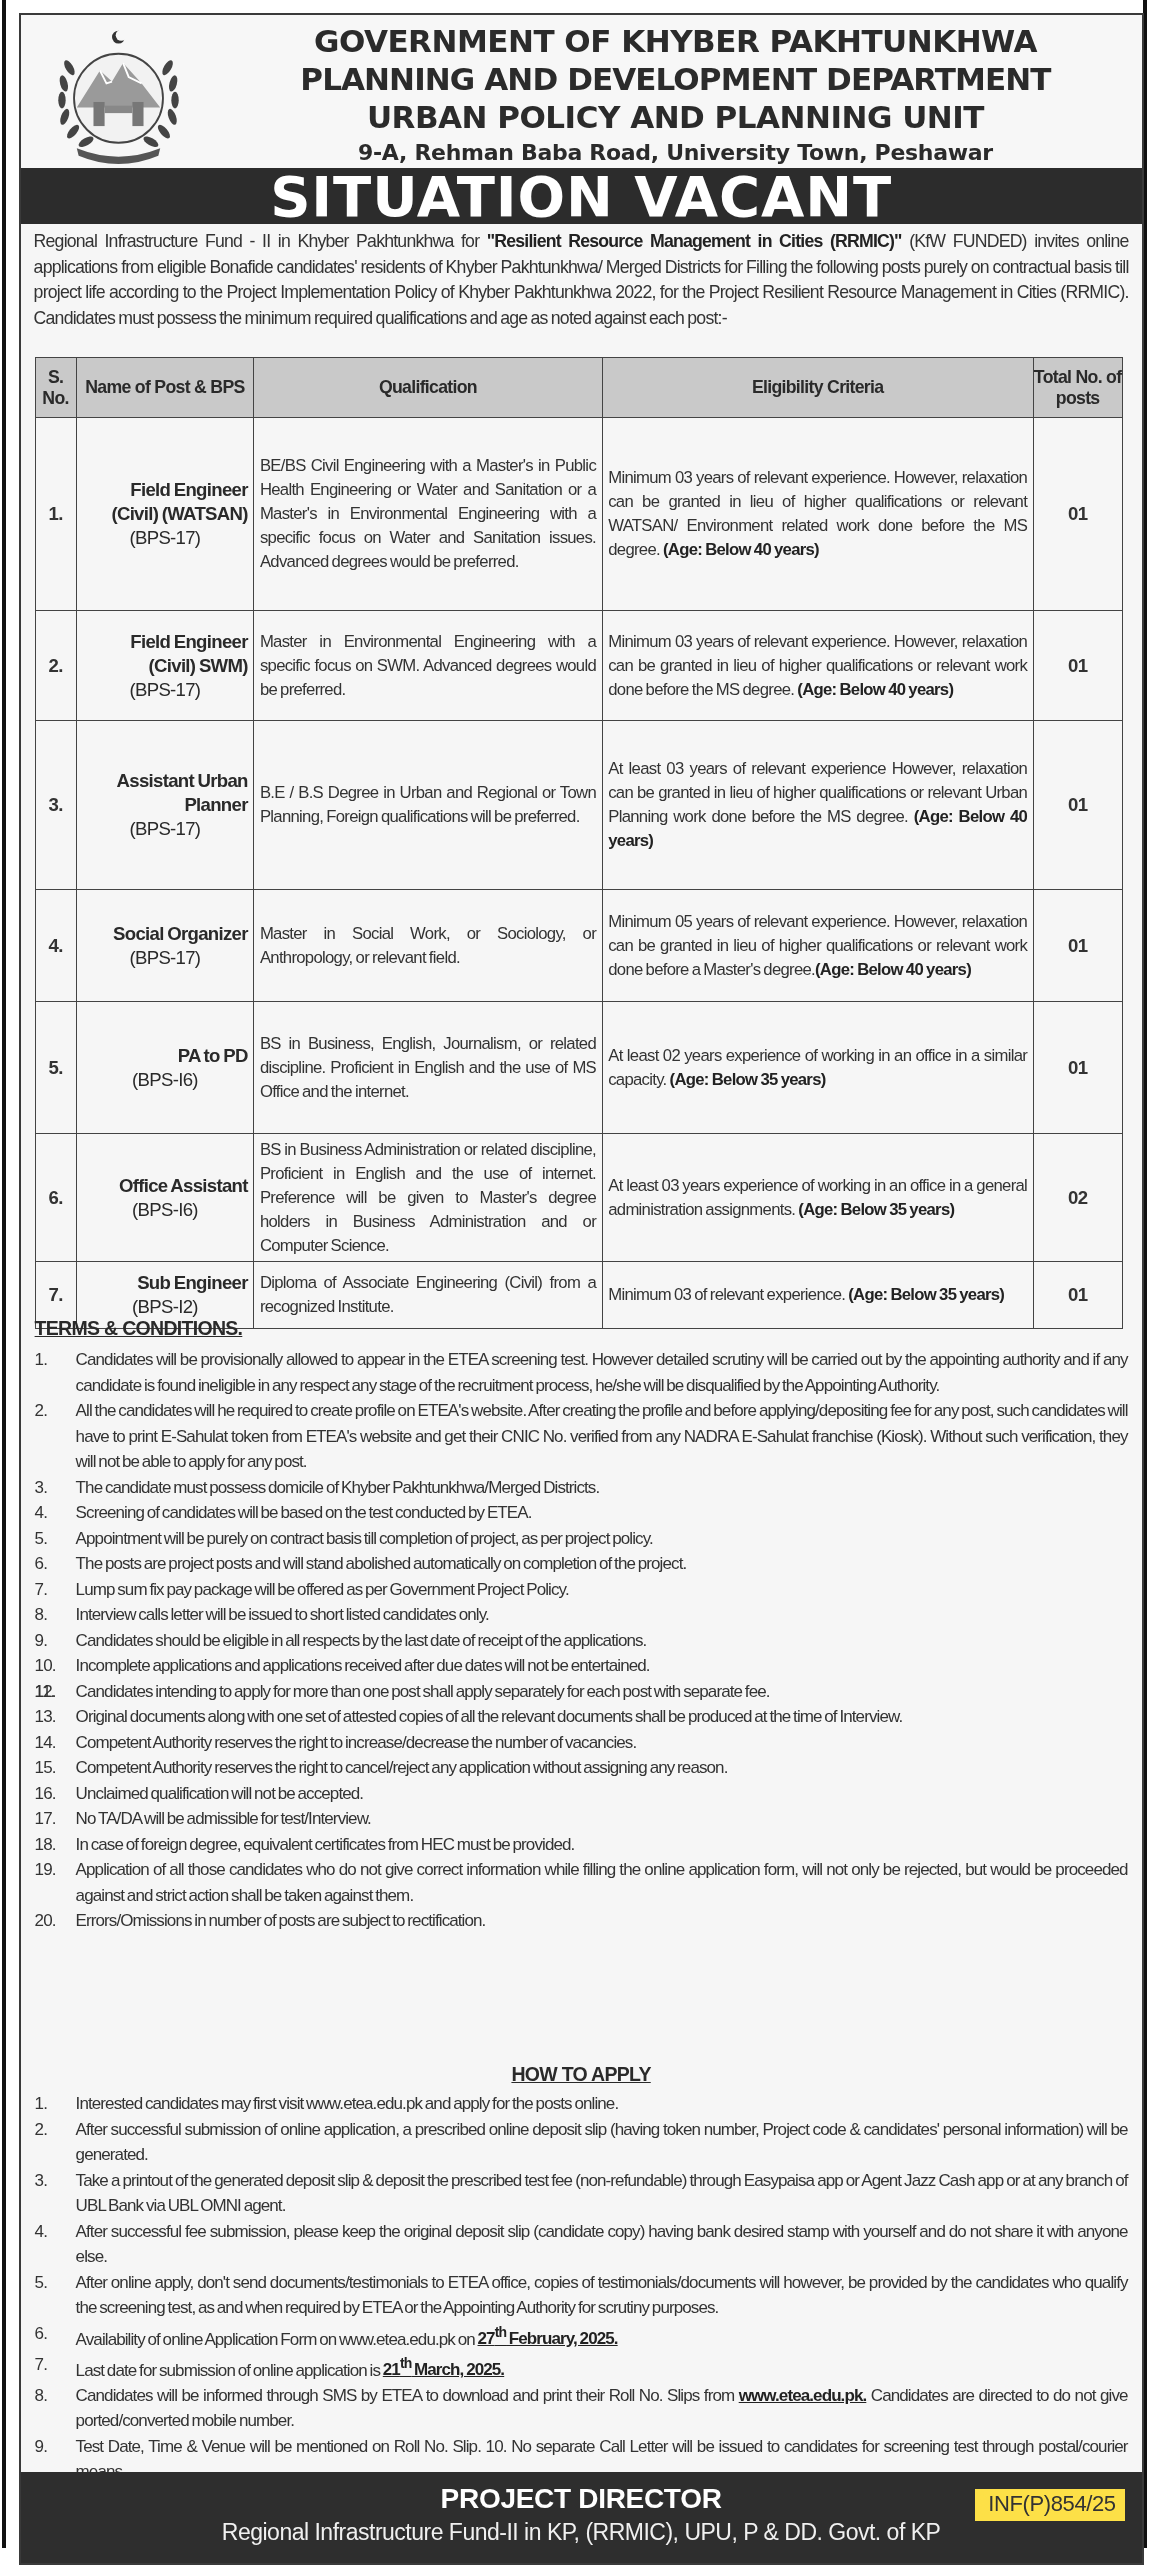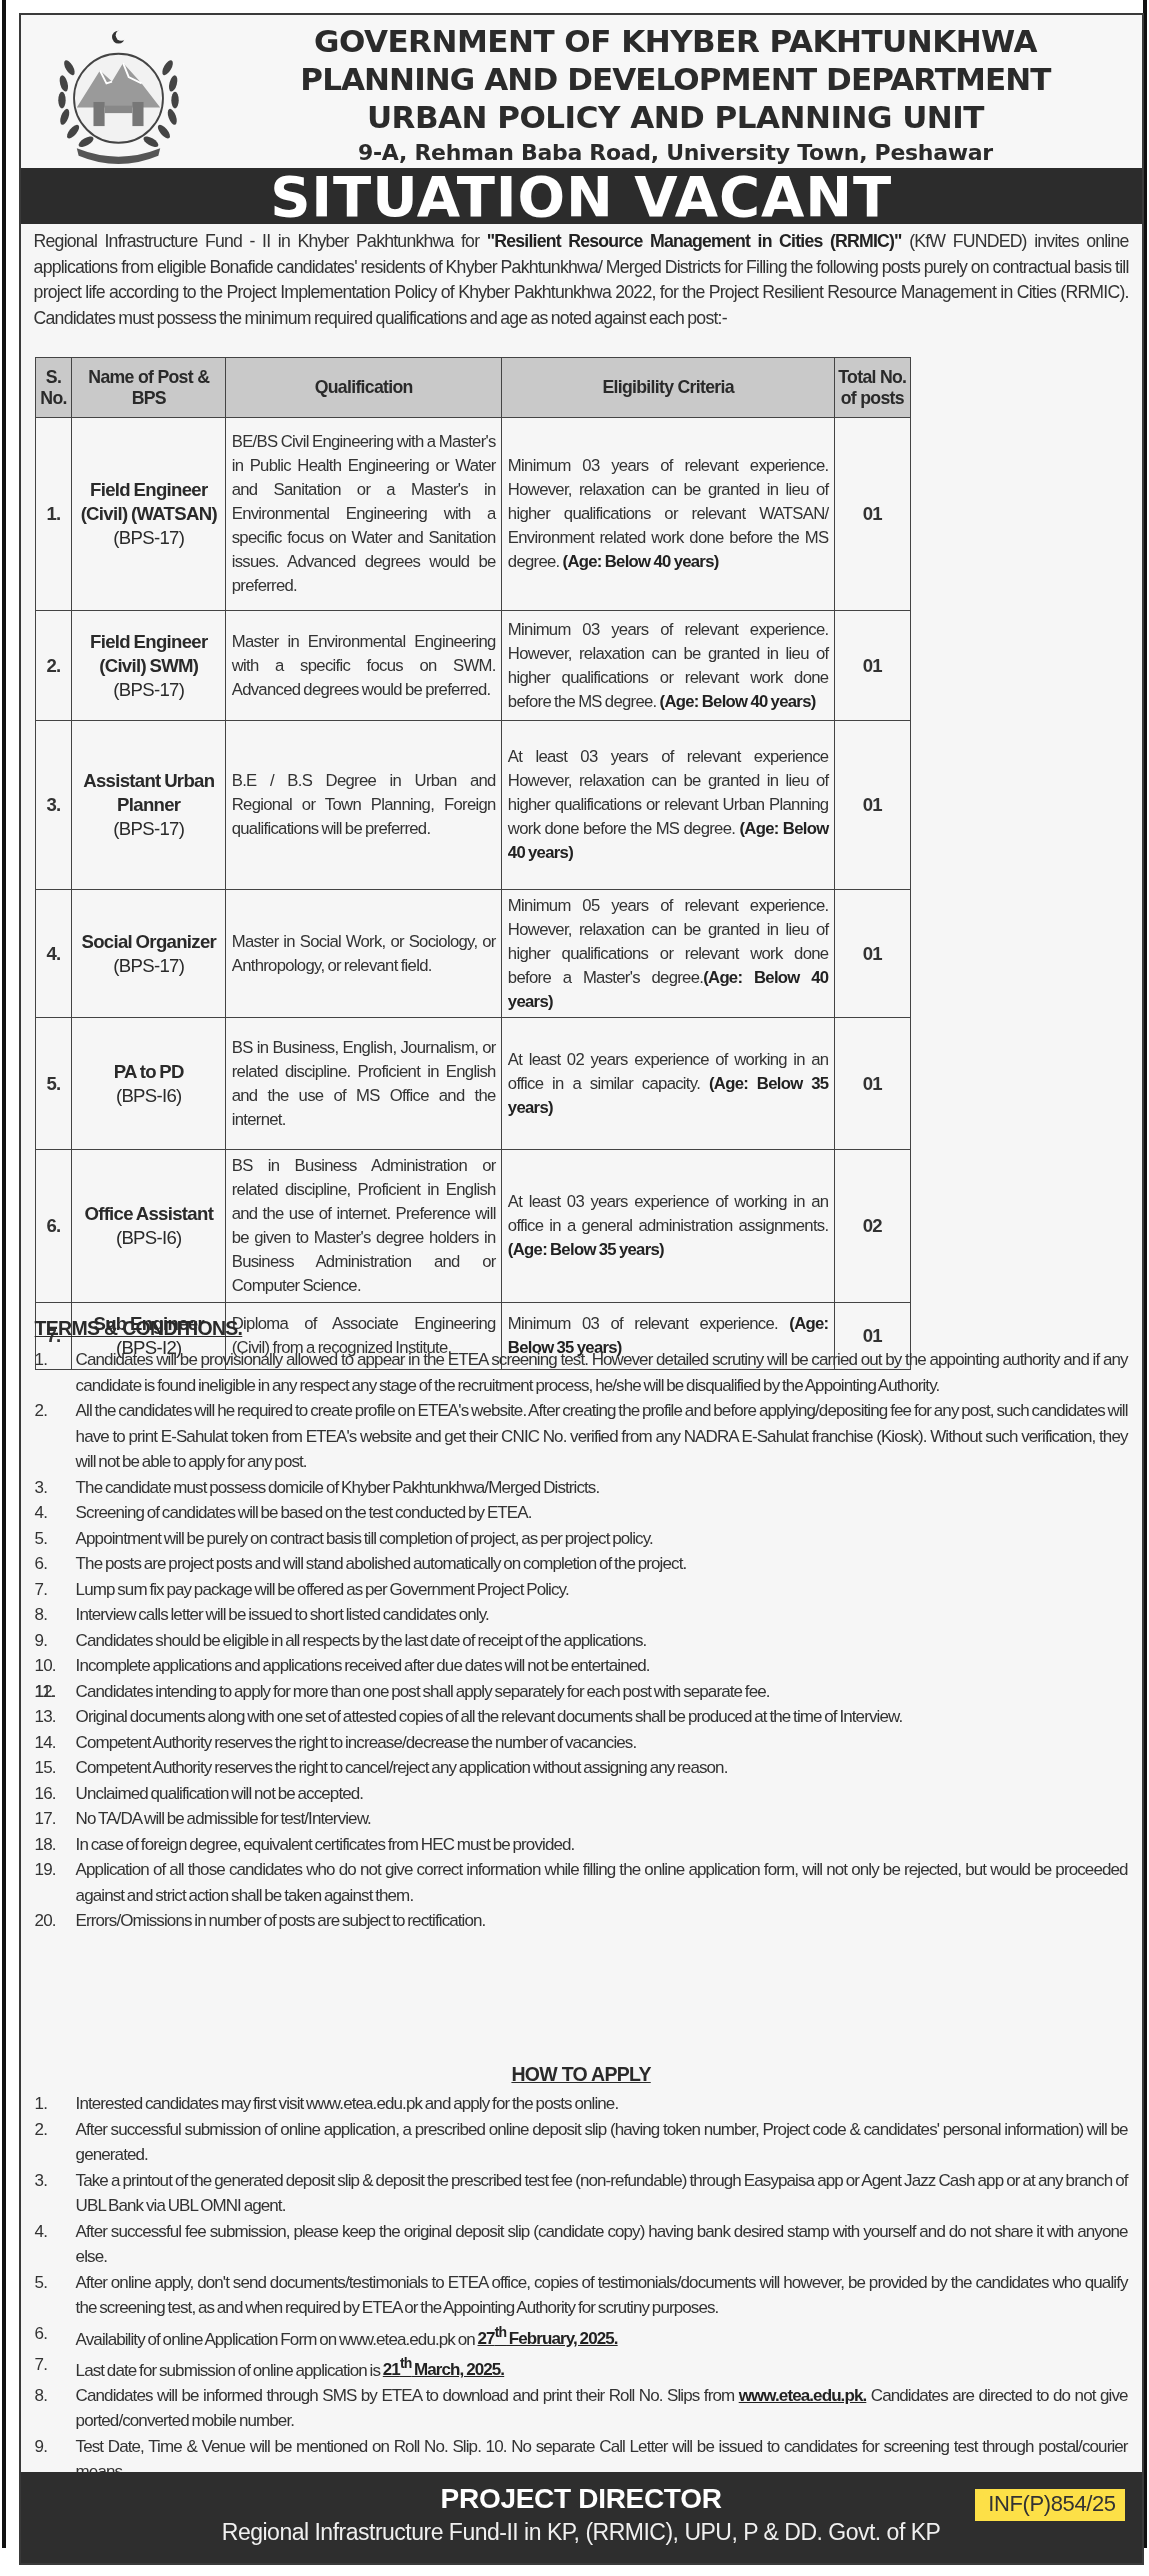--- a/index.html
+++ b/index.html
@@ -36,39 +36,39 @@
 
   .intro {
     position: absolute; left: 13px; top: 214px; width: 1095px;
     font-size: 17.7px; line-height: 25.6px; color: #333; text-align: justify;
     letter-spacing: -0.8px; word-spacing: -0.9px;
   }
   .intro b { color: #222; }
 
   
   table.posts {
-    position: absolute; left: 14px; top: 342px; width: 876px;
+    position: absolute; left: 14px; top: 342px; width: 1088px;
     border-collapse: collapse; font-size: 16.7px; color: #333;
   }
   table.posts th, table.posts td {
     border: 1.9px solid #444; vertical-align: middle;
   }
   table.posts th {
     background: #c9c9c9; font-weight: bold; color: #2a2a2a; text-align: center;
     font-size: 17.7px; line-height: 20.5px; height: 60px; letter-spacing: -0.7px;
   }
   table.posts td { padding: 3.7px 5.6px; line-height: 24px; letter-spacing: -0.7px; word-spacing: -0.9px; }
   td.sno { width: 41px; text-align: center; font-weight: bold; font-size: 18.6px; padding: 0; }
   td.name { width: 178px; text-align: center; font-weight: bold; font-size: 18.6px; line-height: 28px; color: #2a2a2a; }
   td.qual { width: 349px; text-align: justify; }
   td.elig { width: 432px; text-align: justify; }
   td.total { width: 89px; text-align: center; font-weight: bold; font-size: 18.6px; }
   td.elig b { color: #222; }
   .bps { display: block; font-weight: normal; }
-  .name .line { display: block; }
+  .name .line { display: block; text-align: right; }
 
   
   .section-head {
     position: absolute; font-weight: bold; font-size: 19.5px; color: #2a2a2a;
     text-decoration: underline; letter-spacing: -0.7px;
   }
   .terms-head { left: 14px; top: 1302px; }
   .apply-head { left: 0; width: 100%; text-align: center; top: 2048px; }
 
   ol.list { position: absolute; left: 14px; width: 1093px; list-style: none; }

